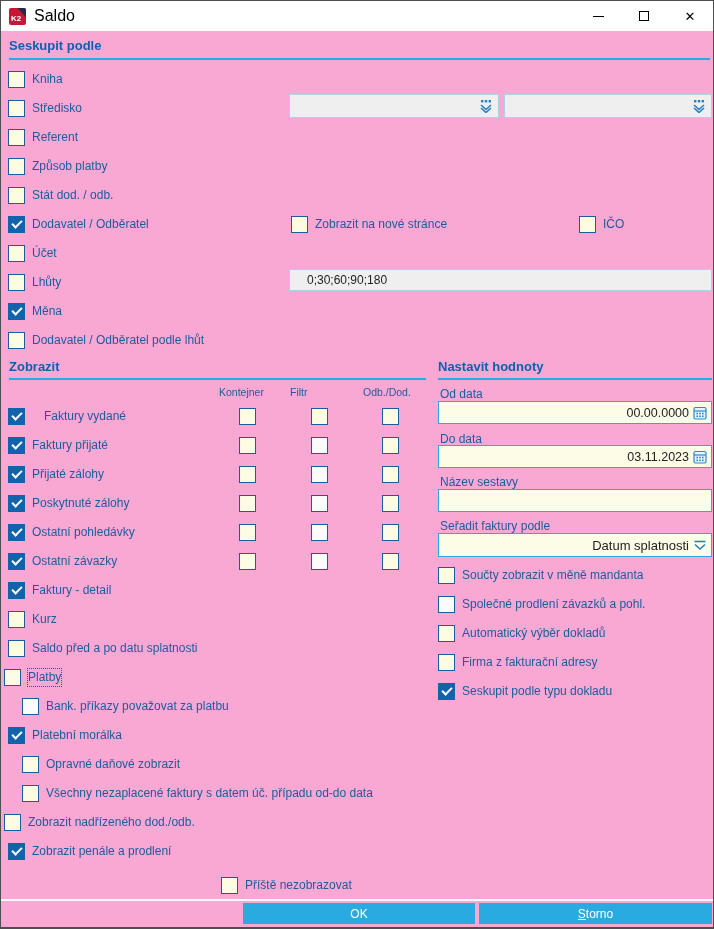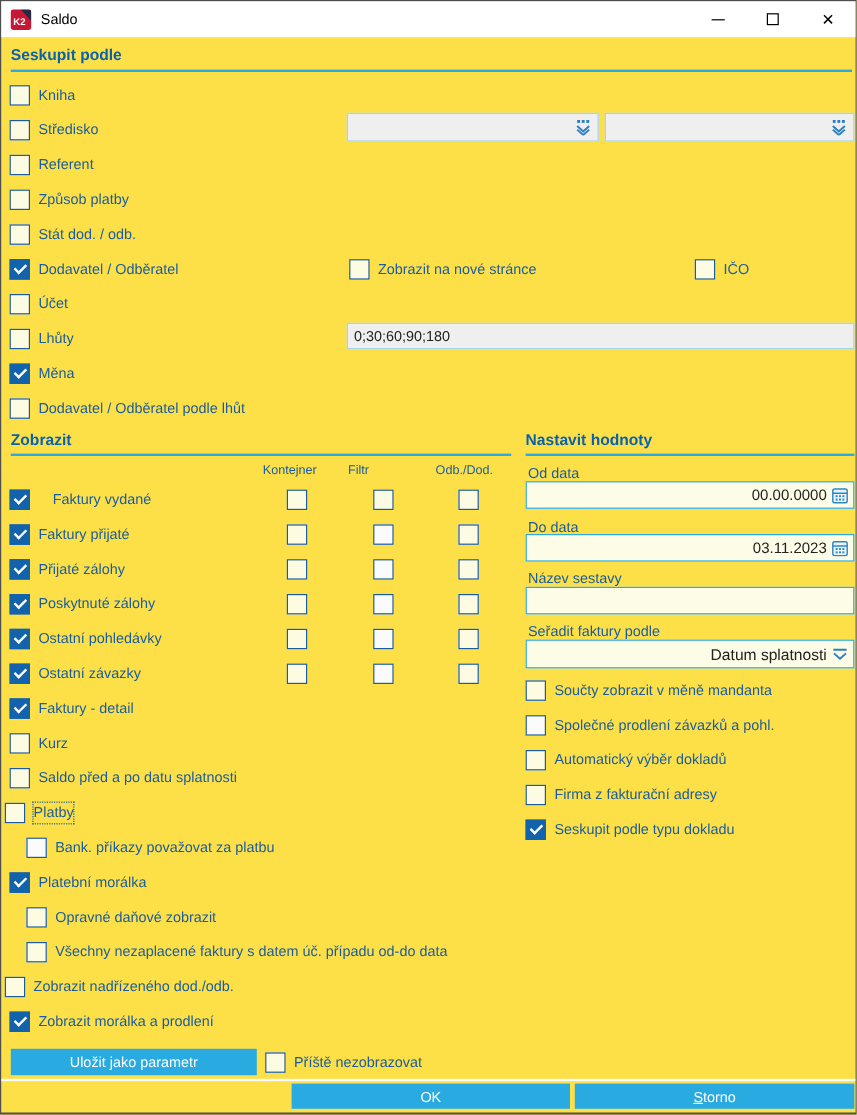--- a/index.html
+++ b/index.html
@@ -2,41 +2,41 @@
 <html><head>
 <meta charset="utf-8">
 <style>
   * { margin:0; padding:0; box-sizing:border-box; }
   html,body { width:714px; height:929px; }
   body { font-family:"Liberation Sans", sans-serif; }
 
   .window{
     position:relative; width:714px; height:929px;
     border:1px solid #4e4e4e; border-bottom-width:2px;
-    background:#fde047; overflow:hidden;
+    background:#f9a8d4; overflow:hidden;
   }
 
   
   .titlebar{
     position:absolute; left:0; top:0; right:0; height:30px;
     background:#ffffff; display:flex; align-items:center;
   }
   .app-logo{
     position:relative; width:17px; height:17px; margin-left:8px;
     background:#c41834; border-radius:2px; overflow:hidden; flex:0 0 auto;
   }
   .app-logo .k2{
     position:absolute; left:2px; bottom:2px; color:#fff;
     font-size:8px; font-weight:bold; line-height:1;
   }
   .app-logo .sash{
     position:absolute; right:0; top:0; width:9px; height:10px;
     background:#272b44; clip-path:polygon(100% 0, 0 0, 100% 100%);
   }
-  .win-title{ margin-left:8px; font-size:12px; color:#000; }
+  .win-title{ margin-left:8px; font-size:16px; color:#000; }
   .win-controls{ margin-left:auto; display:flex; height:100%; }
   .win-btn{
     width:46px; height:100%; display:flex; align-items:center; justify-content:center;
     color:#000; font-size:12px;
   }
   .glyph-min{ width:11px; height:1px; background:#000; display:block; }
   .glyph-max{ width:10px; height:10px; border:1px solid #000; display:block; }
   .glyph-close{ font-size:13px; line-height:1; }
 
   
@@ -67,21 +67,21 @@
     position:absolute; font-size:10.5px; color:#1a5c9e; white-space:nowrap;
   }
 
   
   .field{
     position:absolute; display:flex; align-items:center;
     font-size:12px; color:#222;
   }
   .field.gray{ background:#efefef; border:1px solid #a5d5ee; }
   .field.yellow{ background:#fdfce6; border:1px solid #29abe2; }
-  .field .val-left{ padding-left:5px; }
+  .field .val-left{ padding-left:17px; }
   .field .val-right{ margin-left:auto; padding-right:4px; font-size:12.5px; }
   .field .icon-right{ margin-right:4px; flex:0 0 auto; display:flex; }
   .field.combo .icon-right{ margin-left:auto; }
 
   .panel-label{
     position:absolute; font-size:12px; color:#1a5c9e; white-space:nowrap;
   }
 
   
   .btn{
@@ -299,21 +299,21 @@
     <span class="lbl" style="left:45px">Všechny nezaplacené faktury s datem úč. případu od-do data</span>
   </div>
 
   <div class="row" style="top:813px">
     <span class="cb" style="left:3px"></span>
     <span class="lbl" style="left:27px">Zobrazit nadřízeného dod./odb.</span>
   </div>
 
   <div class="row" style="top:842px">
     <span class="cb checked" style="left:7px"></span>
-    <span class="lbl" style="left:31px">Zobrazit morálka a prodlení</span>
+    <span class="lbl" style="left:31px">Zobrazit penále a prodlení</span>
   </div>
 
   <div class="section-header" style="left:437px; top:358px">Nastavit hodnoty</div>
   <div class="rule" style="left:437px; width:274px; top:377px"></div>
 
   <span class="panel-label" style="left:439px; top:386px">Od data</span>
   <div class="field yellow" style="left:437px; top:400px; width:274px; height:23px">
     <span class="val-right">00.00.0000</span>
     <span class="icon-right">
       <svg width="14" height="14" viewBox="0 0 14 14">
@@ -380,23 +380,20 @@
   </div>
   <div class="row" style="top:653px">
     <span class="cb" style="left:437px"></span>
     <span class="lbl" style="left:461px">Firma z fakturační adresy</span>
   </div>
   <div class="row" style="top:682px">
     <span class="cb checked" style="left:437px"></span>
     <span class="lbl" style="left:461px">Seskupit podle typu dokladu</span>
   </div>
 
-  <div class="btn" style="left:8px; top:873px; width:205px; height:22px">
-    <span>Uložit jako parametr</span>
-  </div>
   <div class="row" style="top:876px">
     <span class="cb" style="left:220px"></span>
     <span class="lbl" style="left:244px">Příště nezobrazovat</span>
   </div>
 
   <div class="separator" style="top:898px"></div>
 
   <div class="btn" style="left:242px; top:902px; width:232px; height:21px">
     <span>OK</span>
   </div>

